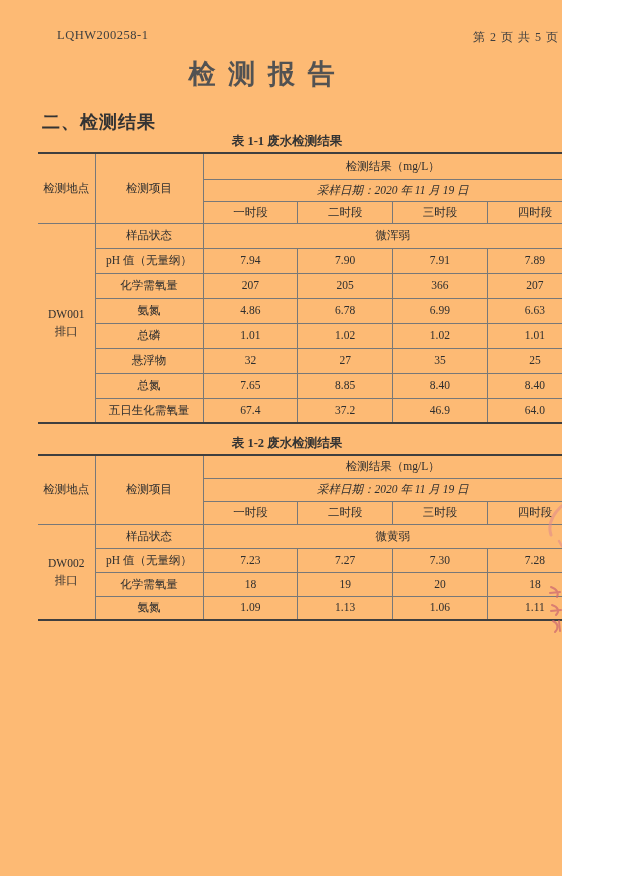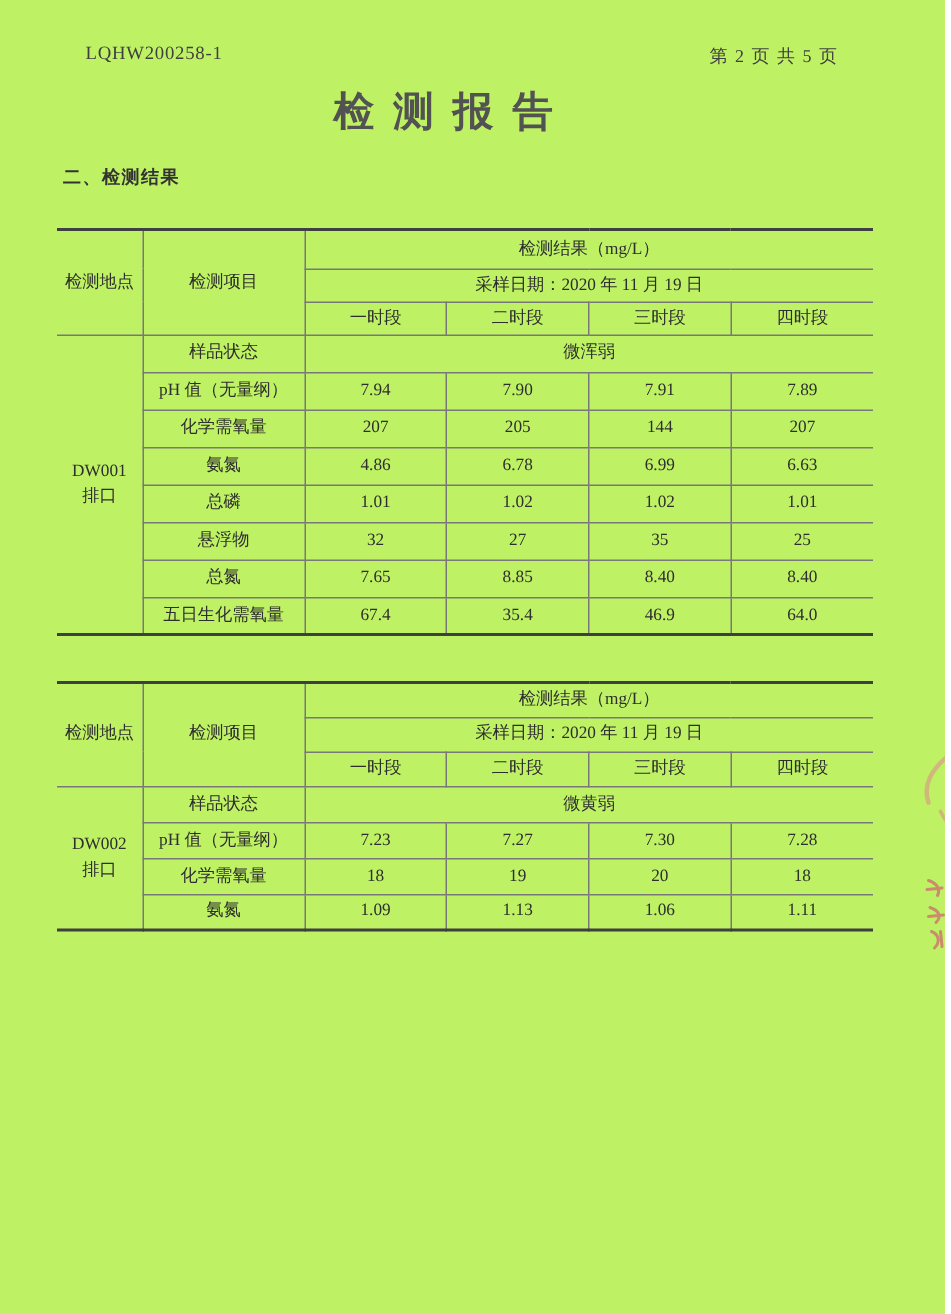--- a/index.html
+++ b/index.html
@@ -3,39 +3,39 @@
 <meta charset="utf-8">
 <style>
   * { box-sizing: border-box; }
   html,body { margin:0; padding:0; }
   body {
     width:634px; height:876px;
     background:#ffffff;
     font-family:"Liberation Serif","DejaVu Serif",serif;
   }
   .page {
-    position:relative; width:630px; height:876px;
-    background:#bef264; overflow:hidden; color:#2e2e2e;
+    position:relative; width:562px; height:876px;
+    background:#fdba74; overflow:hidden; color:#2e2e2e;
   }
   .report-no {
     position:absolute; left:57px; top:28px;
     font-size:12.5px; letter-spacing:0.5px; color:#3f3f3f;
   }
   .page-info {
     position:absolute; left:473px; top:29px;
     font-size:12px; letter-spacing:1px; color:#3f3f3f; white-space:pre;
   }
   .report-title {
     position:absolute; left:0; top:56px; width:100%;
     text-align:center; transform:translateX(-18px);
     font-size:27px; font-weight:600; letter-spacing:3px; color:#525252;
   }
   .section-heading {
     position:absolute; left:42px; top:110px;
-    font-size:12px; font-weight:bold; color:#333333; letter-spacing:1px;
+    font-size:18px; font-weight:bold; color:#333333; letter-spacing:1px;
   }
   .table-caption {
     position:absolute; left:38px; width:544px;
     margin-left:-23px; text-align:center;
     font-size:12.5px; font-weight:bold; color:#333333;
   }
   #caption-1 { top:133px; }
   #caption-2 { top:435px; }
 
   table.report {
@@ -46,40 +46,41 @@
   #table-1 { top:152px; height:268px; }
   #table-2 { top:454px; height:167px; }
   table.report td {
     border:1px solid #787878;
     text-align:center; vertical-align:middle;
     font-size:11.5px; color:#2e2e2e; padding:0 3px;
     line-height:1.45;
   }
   table.report td.nl { border-left:none; }
   table.report td.nr { border-right:none; }
-  tr.r-h1 { height:26px; } tr.r-h2 { height:22px; } tr.r-h3 { height:22px; }
+  tr.r-h1 { height:26px; } tr.r-h2 { height:22px;font-style:italic; } tr.r-h3 { height:22px; }
   #table-1 tr.r-b { height:25px; }
   #table-2 tr.r-h1, #table-2 tr.r-h2, #table-2 tr.r-h3 { height:23px; }
   #table-2 tr.r-b { height:24px; }
   td.loc-cell { font-size:11.5px; line-height:1.5; }
 
   .stamp { position:absolute; pointer-events:none; }
   #stamp-a { right:-5px; top:501px; opacity:0.55; filter:blur(0.4px); }
   #stamp-b { right:-3px; top:583px; opacity:0.75; filter:blur(0.3px); }
 </style>
 </head>
 <body>
 
 <div class="page">
 
   <div class="report-no">LQHW200258-1</div>
   <div class="page-info">第 2 页 共 5 页</div>
   <div class="report-title">检 测 报 告</div>
   <div class="section-heading">二、检测结果</div>
 
+  <div class="table-caption" id="caption-1">表 1-1 废水检测结果</div>
 
   <table class="report" id="table-1">
     <colgroup>
       <col style="width:57px">
         <col style="width:108px">
       <col style="width:94.75px">
         <col style="width:94.75px">
         <col style="width:94.75px">
         <col style="width:94.75px">
     </colgroup>
@@ -107,21 +108,21 @@
       <td>pH 值（无量纲）</td>
       <td>7.94</td>
       <td>7.90</td>
       <td>7.91</td>
       <td class="nr">7.89</td>
     </tr>
     <tr class="r-b">
       <td>化学需氧量</td>
       <td>207</td>
       <td>205</td>
-      <td>144</td>
+      <td>366</td>
       <td class="nr">207</td>
     </tr>
     <tr class="r-b">
       <td>氨氮</td>
       <td>4.86</td>
       <td>6.78</td>
       <td>6.99</td>
       <td class="nr">6.63</td>
     </tr>
     <tr class="r-b">
@@ -141,27 +142,28 @@
     <tr class="r-b">
       <td>总氮</td>
       <td>7.65</td>
       <td>8.85</td>
       <td>8.40</td>
       <td class="nr">8.40</td>
     </tr>
     <tr class="r-b">
       <td>五日生化需氧量</td>
       <td>67.4</td>
-      <td>35.4</td>
+      <td>37.2</td>
       <td>46.9</td>
       <td class="nr">64.0</td>
     </tr>
   </tbody>
     </table>
 
+  <div class="table-caption" id="caption-2">表 1-2 废水检测结果</div>
 
   <table class="report" id="table-2">
     <colgroup>
       <col style="width:57px">
         <col style="width:108px">
       <col style="width:94.75px">
         <col style="width:94.75px">
         <col style="width:94.75px">
         <col style="width:94.75px">
     </colgroup>

